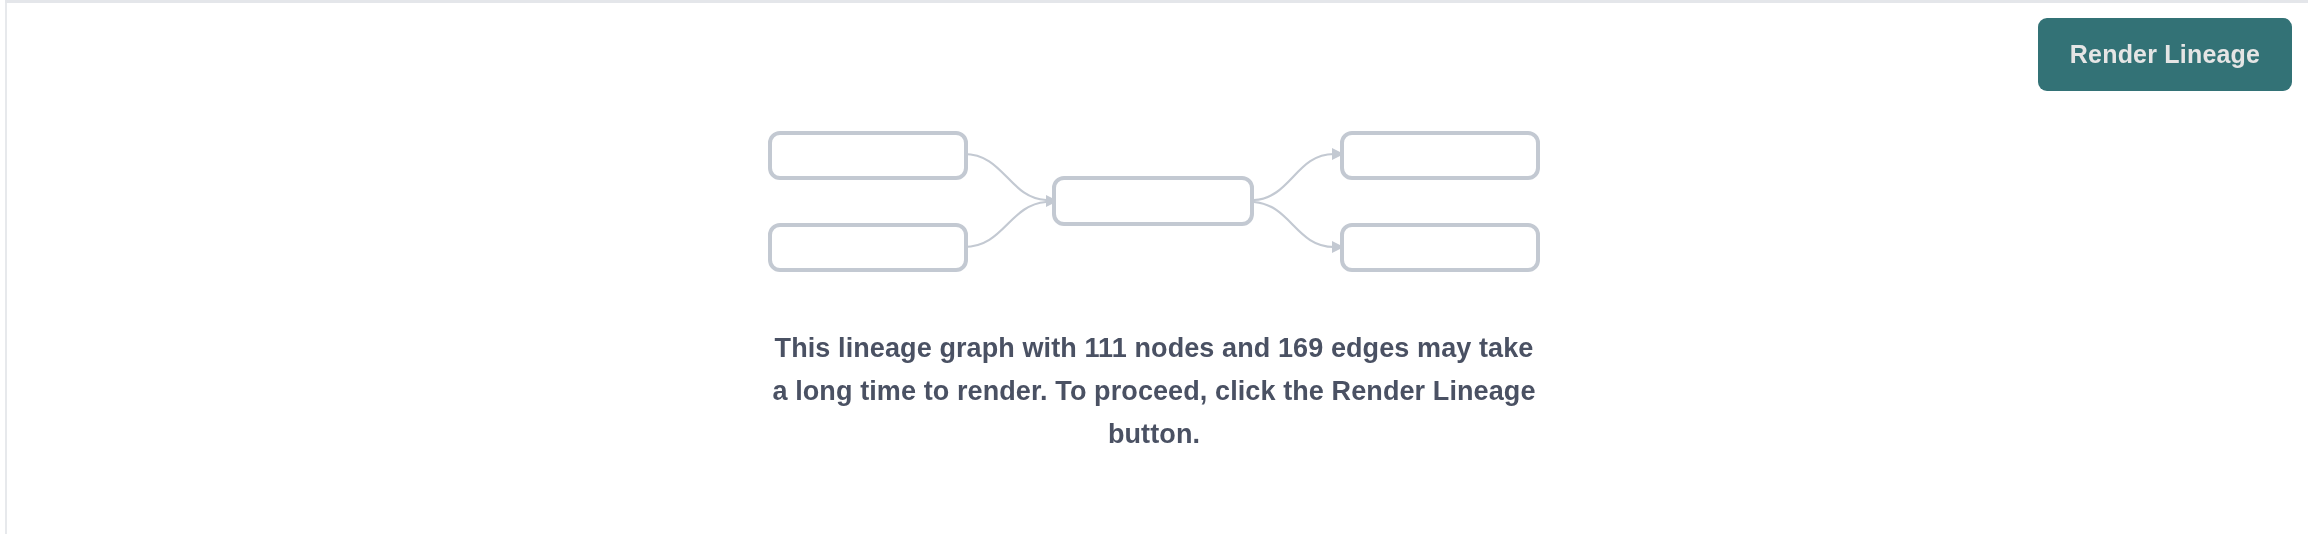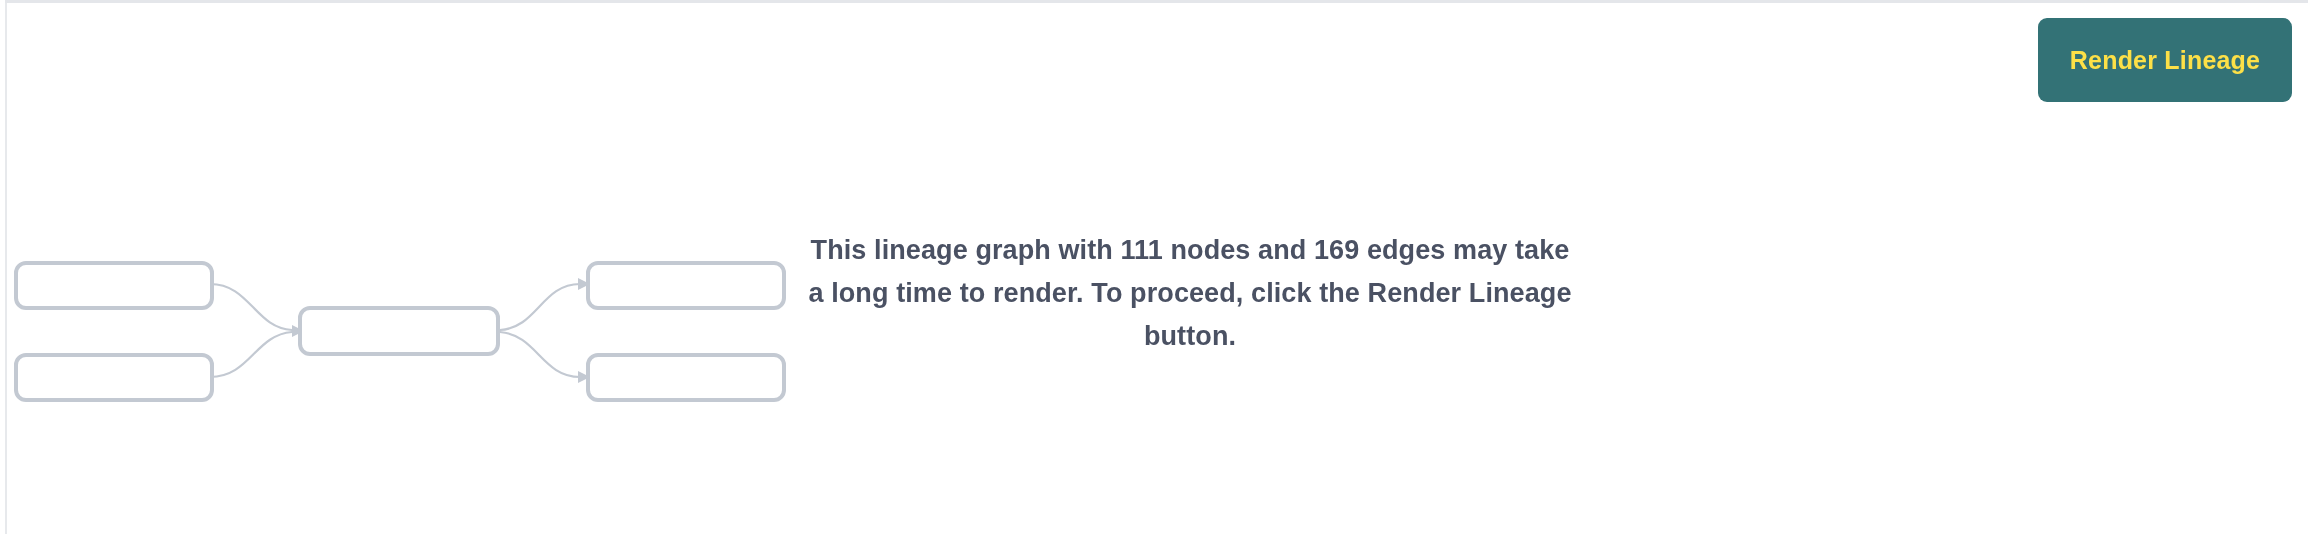--- a/index.html
+++ b/index.html
@@ -36,45 +36,45 @@
     height: 531px;
     background: #e7e9ec;
   }
 
   
   .render-button {
     position: absolute;
     left: 2038px;
     top: 18px;
     width: 254px;
-    height: 84px;
+    height: 73px;
     background: #337276;
     border: none;
     border-radius: 9px;
-    color: #fde047;
+    color: #e5e5e5;
     font-family: "Liberation Sans", sans-serif;
     font-size: 25px;
     font-weight: bold;
     letter-spacing: 0.2px;
     cursor: pointer;
     display: flex;
     align-items: center;
     justify-content: center;
     line-height: 1;
   }
 
   
   .empty-state {
     position: absolute;
     left: 0;
     top: 0;
     width: 2308px;
     height: 534px;
     display: flex;
-    flex-direction: row;
+    flex-direction: column;
     align-items: center;
     justify-content: flex-start;
     pointer-events: none;
   }
 
   .graph-illustration {
     margin-top: 125px;
     width: 800px;
     height: 150px;
     pointer-events: auto;

